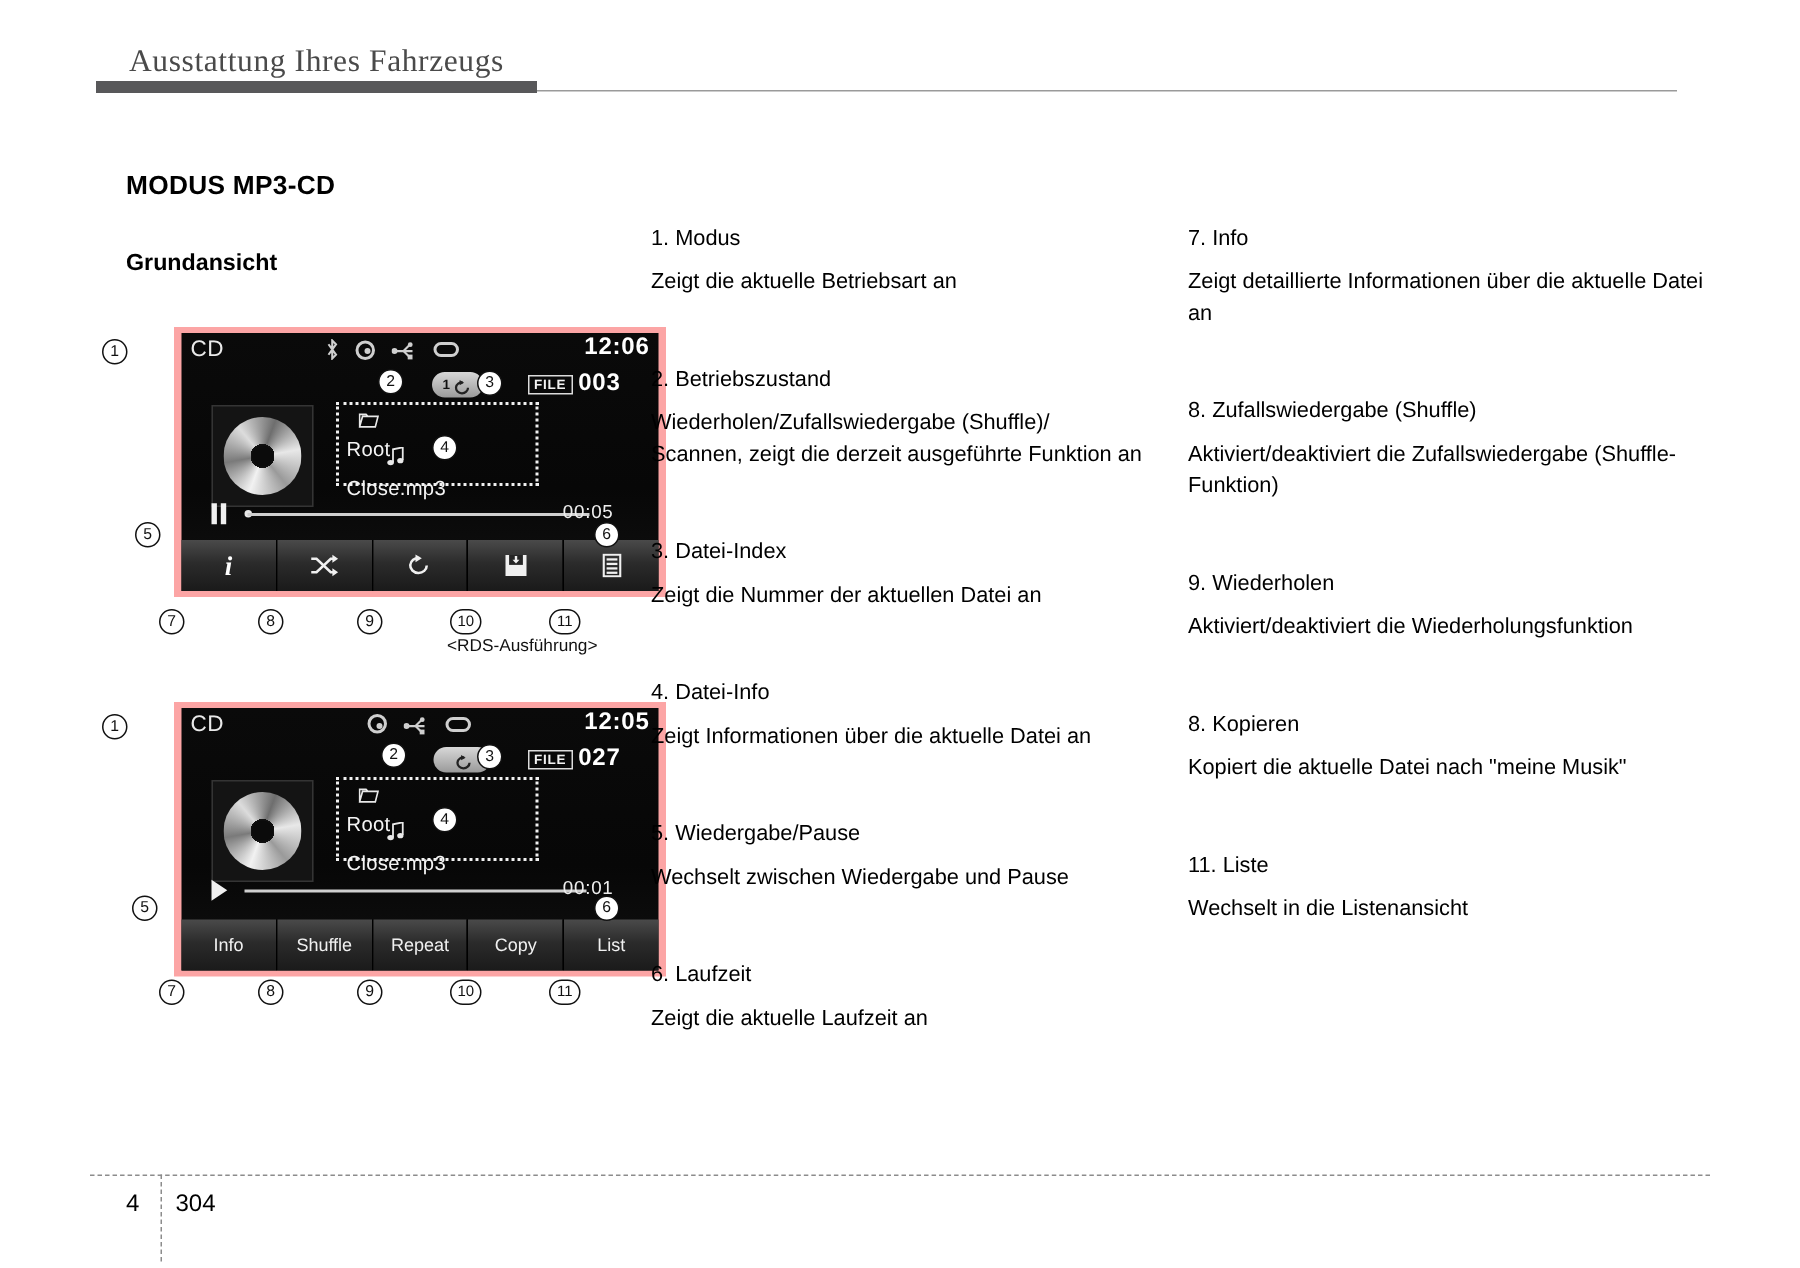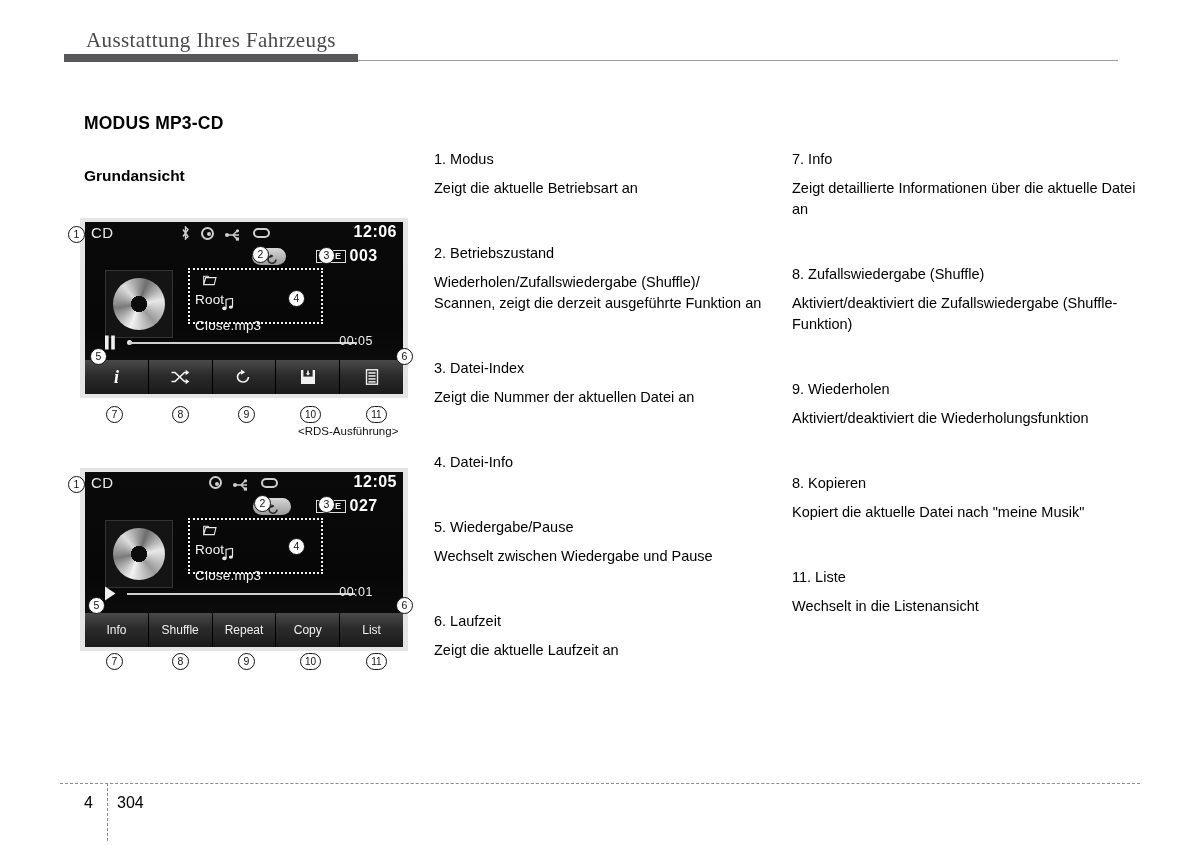--- a/index.html
+++ b/index.html
@@ -40,22 +40,23 @@
   .h2-title { font-size:15.5px; font-weight:bold; margin:33px 0 0 0; }
 
   .item { margin-bottom:26px;margin-top:44px; }
   .item-title { font-size:14.5px; line-height:1.45; margin:0 0 8px 0; }
   .item-desc  { font-size:14.5px; line-height:1.45; margin:0; }
 
   
   .device {
     position:absolute;
     width:328px; height:180px;
-    background:#e5e5e5;
+    background:#fca5a5;
     padding:4px 5px 4px 5px;
+    margin-left:36px;
   }
   .device-1 { left:80px; top:218px; }
   .device-2 { left:80px; top:468px; height:183px; }
 
   .scr { position:relative; width:100%; height:100%;
          background:linear-gradient(180deg,#0a0a0a 0%, #070707 60%, #101010 100%); }
 
   
   .statusbar { position:absolute; left:0; top:2px; width:100%; height:22px; }
   .mode-label {
@@ -429,20 +430,21 @@
   <div class="item">
     <p class="item-title">2. Betriebszustand</p>
     <p class="item-desc">Wiederholen/Zufallswiedergabe (Shuffle)/ Scannen, zeigt die derzeit ausgeführte Funktion an</p>
   </div>
   <div class="item">
     <p class="item-title">3. Datei-Index</p>
     <p class="item-desc">Zeigt die Nummer der aktuellen Datei an</p>
   </div>
   <div class="item">
     <p class="item-title">4. Datei-Info</p>
+    <p class="item-desc">Zeigt Informationen über die aktuelle Datei an</p>
   </div>
   <div class="item">
     <p class="item-title">5. Wiedergabe/Pause</p>
     <p class="item-desc">Wechselt zwischen Wiedergabe und Pause</p>
   </div>
   <div class="item">
     <p class="item-title">6. Laufzeit</p>
     <p class="item-desc">Zeigt die aktuelle Laufzeit an</p>
   </div>
 </div>

